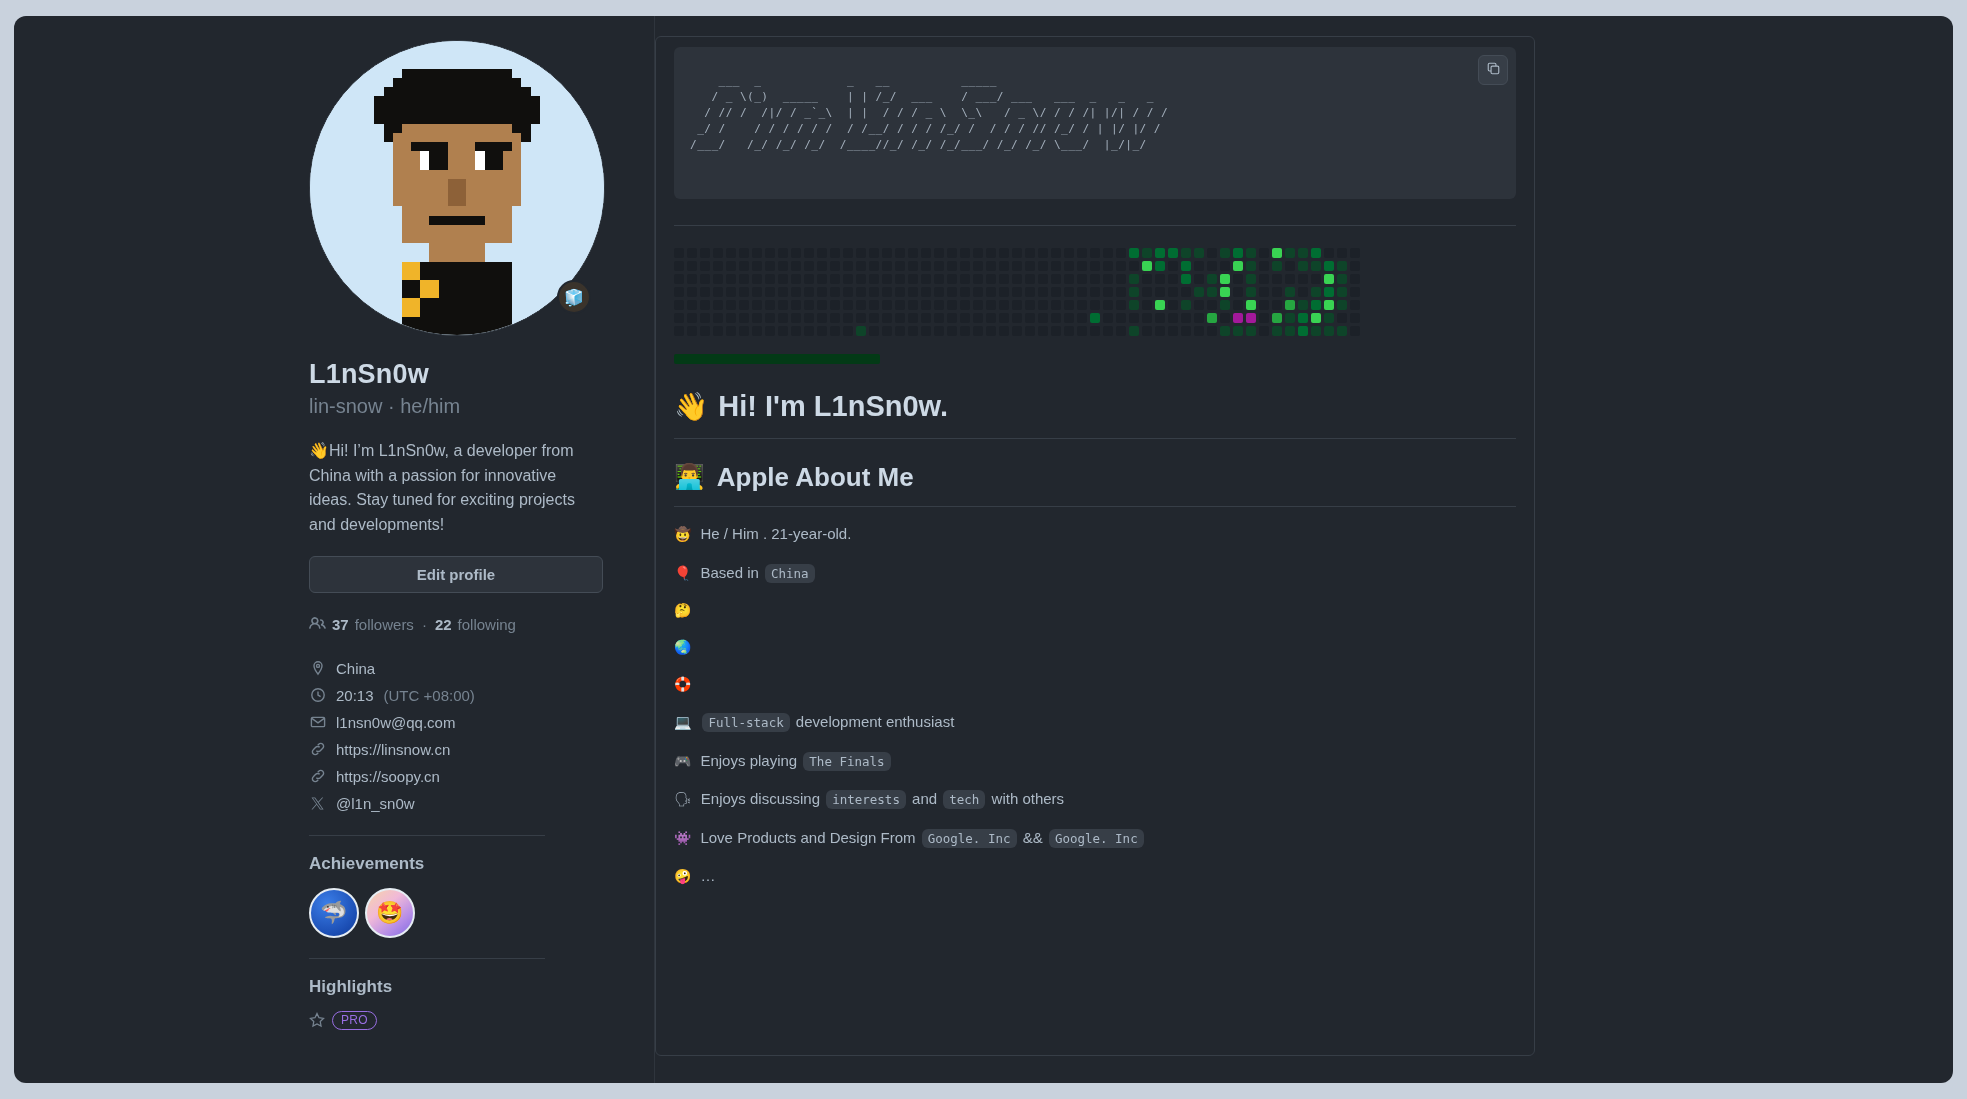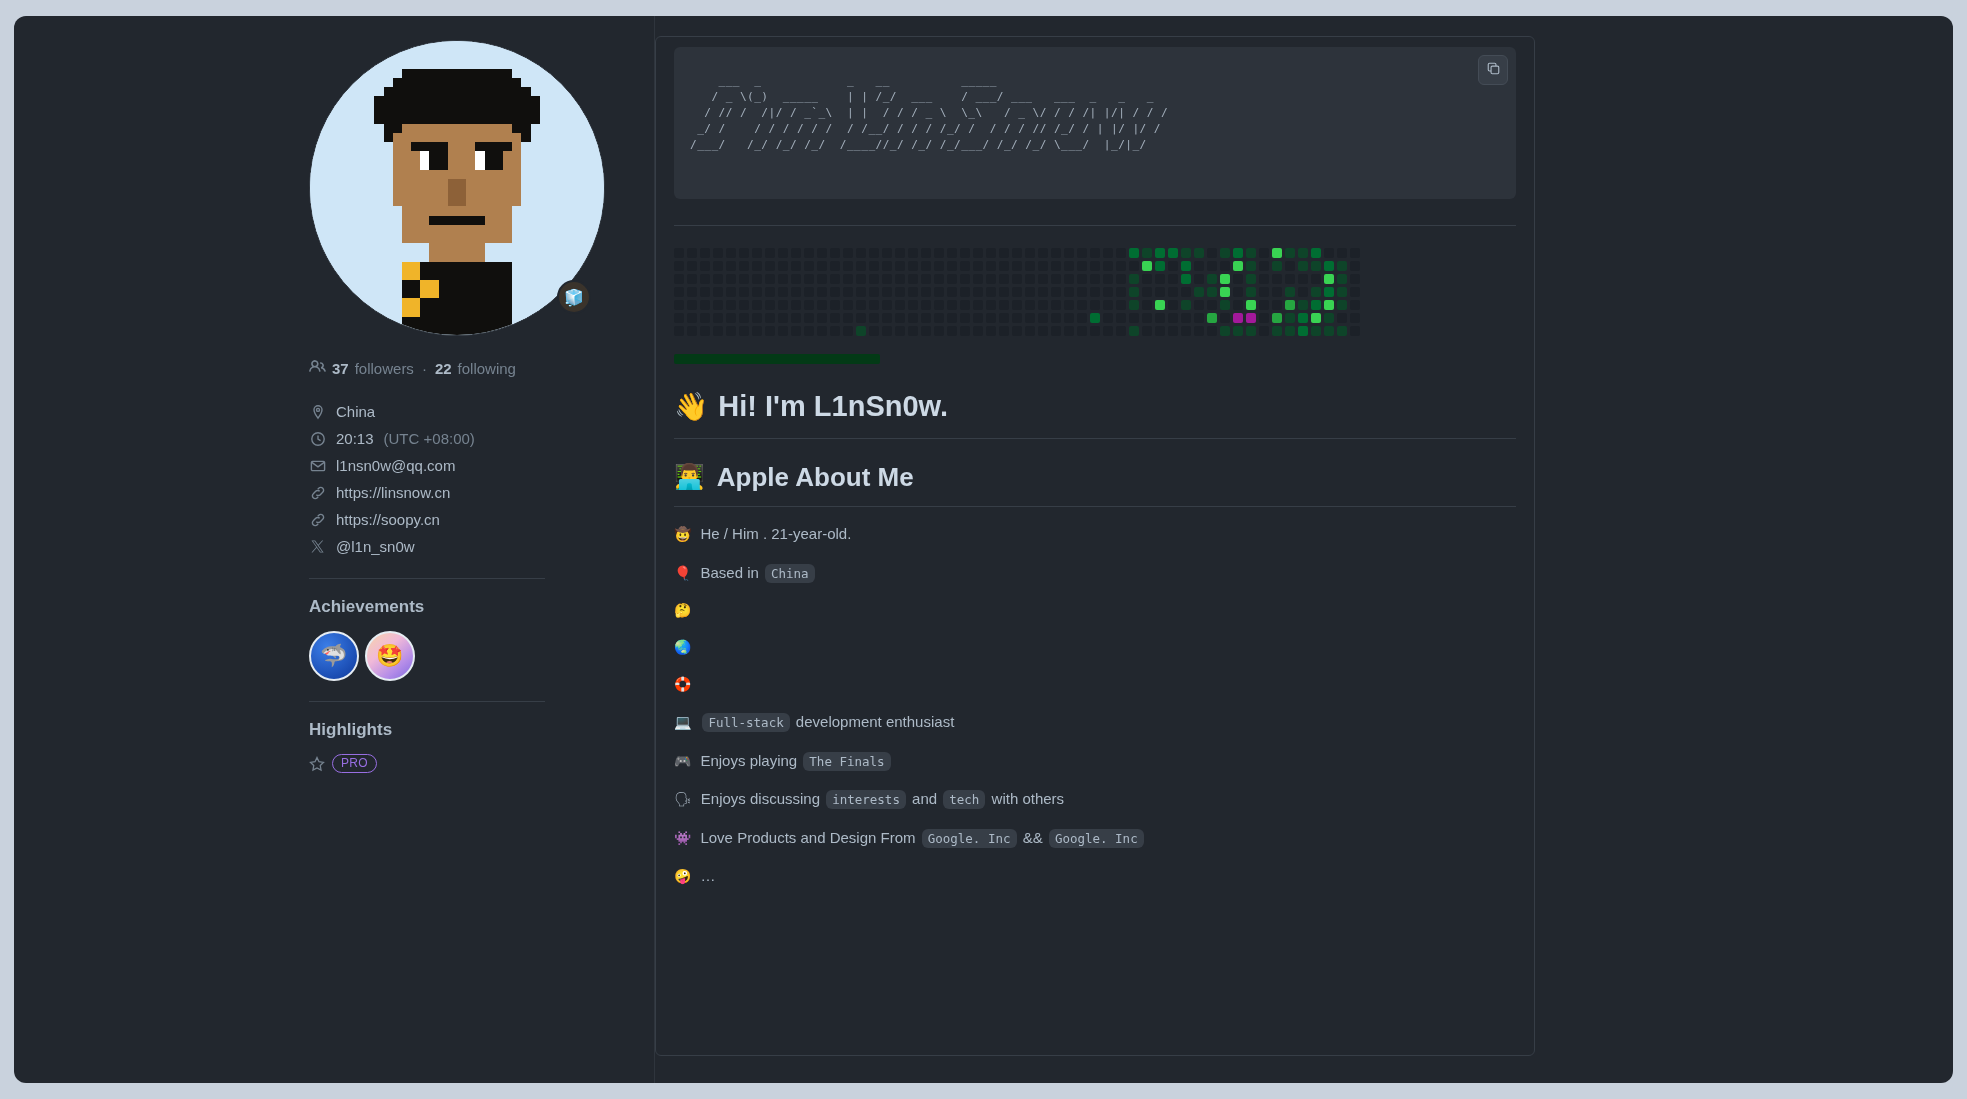--- a/index.html
+++ b/index.html
@@ -353,22 +353,28 @@
                 <rect x="10" y="28" width="2" height="2"></rect>
               </g>
               <rect x="22" y="24" width="4" height="8" fill="#cfe6f7"></rect>
             </svg>
           </div>
           <div class="avatar-badge">
             <span>🧊</span>
           </div>
         </div>
 
-
-
+        <div class="name-block">
+          <div class="full-name">L1nSn0w</div>
+          <div class="login-line">lin-snow · he/him</div>
+        </div>
+
+        <div class="bio">👋Hi! I’m L1nSn0w, a developer from China with a passion for innovative ideas. Stay tuned for exciting projects and developments!</div>
+
+        <div class="edit-btn">Edit profile</div>
 
         <div class="followers">
           <span class="ico">
             <svg width="17" height="17" viewBox="0 0 16 16" fill="#768390">
                 <path d="M5.5 3.5a2 2 0 1 0 0 4 2 2 0 0 0 0-4ZM2 5.5a3.5 3.5 0 1 1 5.898 2.549 5.508 5.508 0 0 1 3.034 4.084.75.75 0 1 1-1.482.235 4 4 0 0 0-7.9 0 .75.75 0 0 1-1.482-.236A5.507 5.507 0 0 1 3.102 8.05 3.493 3.493 0 0 1 2 5.5ZM11 4a.75.75 0 0 0 0 1.5 1.5 1.5 0 0 1 .666 2.844.75.75 0 0 0-.416.672v.352a.75.75 0 0 0 .574.73c1.2.289 2.162 1.2 2.522 2.372a.75.75 0 1 0 1.434-.44 5.01 5.01 0 0 0-2.56-3.012A3 3 0 0 0 11 4Z"></path>
               </svg>
           </span>
           <b>37</b>
           <span>followers</span>
           <span class="sep">·</span>

